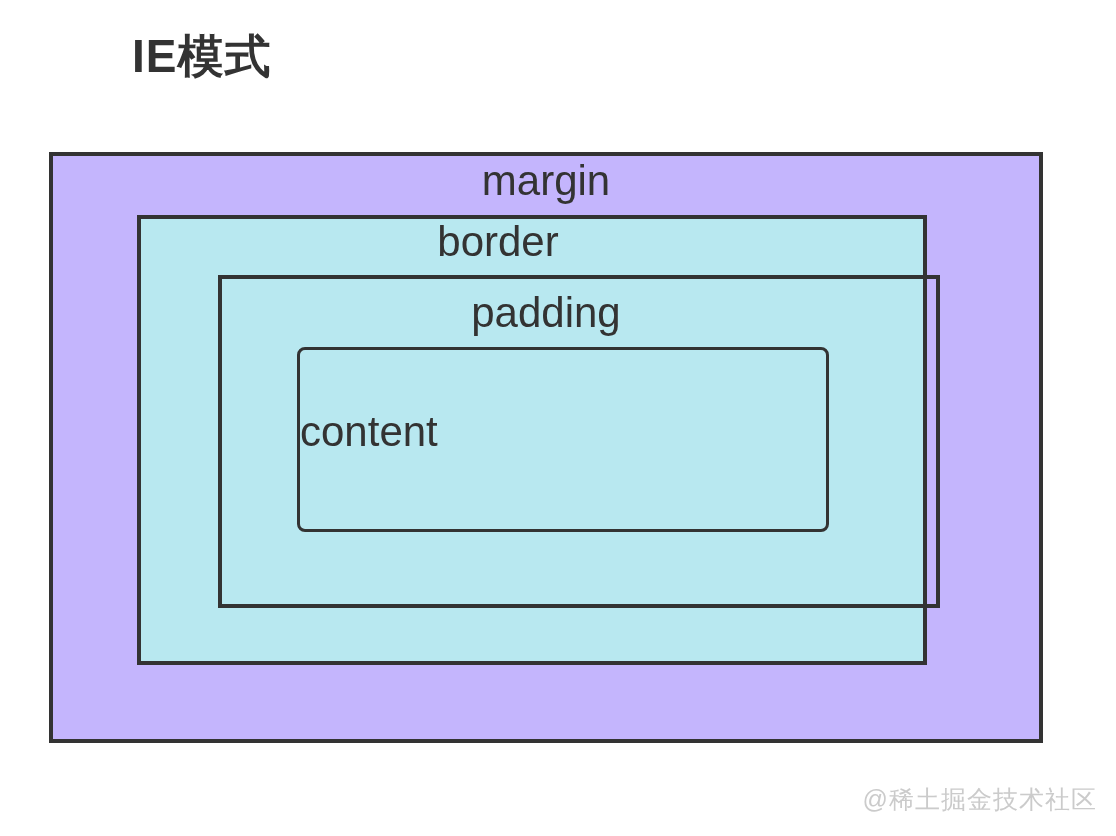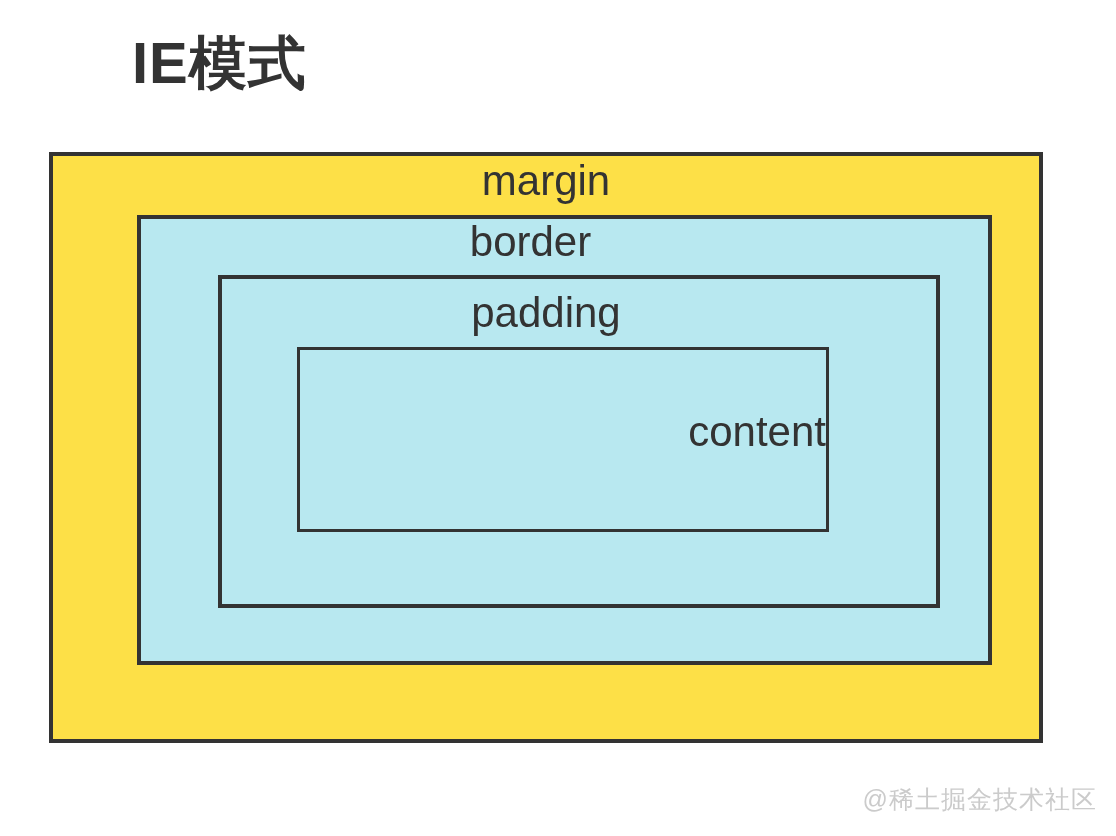--- a/index.html
+++ b/index.html
@@ -12,45 +12,45 @@
     position: relative;
     background: #ffffff;
     overflow: hidden;
     font-family: "Liberation Sans", "DejaVu Sans", sans-serif;
   }
 
   .page-title {
     position: absolute;
     left: 132px;
     top: 31px;
-    font-size: 58px;
+    font-size: 46px;
     font-weight: 700;
     color: #333333;
     letter-spacing: 1px;
     line-height: 1.1;
   }
 
   .box {
     position: absolute;
     box-sizing: border-box;
     border: 4px solid #333333;
   }
 
   #margin-box {
     left: 49px;
     top: 152px;
     width: 994px;
     height: 591px;
-    background: #fde047;
+    background: #c4b5fd;
   }
 
   #border-box {
     left: 84px;
     top: 59px;
-    width: 855px;
+    width: 790px;
     height: 450px;
     background: #B8E8F0;
   }
 
   #padding-box {
     left: 77px;
     top: 56px;
     width: 722px;
     height: 333px;
     background: transparent;
@@ -58,21 +58,22 @@
 
   #content-box {
     left: 75px;
     top: 68px;
     width: 532px;
     height: 185px;
     border-width: 3px;
     background: transparent;
     display: flex;
     align-items: center;
-    justify-content: flex-end;
+    justify-content: flex-start;
+    border-radius: 8px;
   }
 
   .box-label {
     position: absolute;
     left: 0;
     right: 0;
     text-align: center;
     font-size: 42px;
     line-height: 50px;
     color: #333333;

